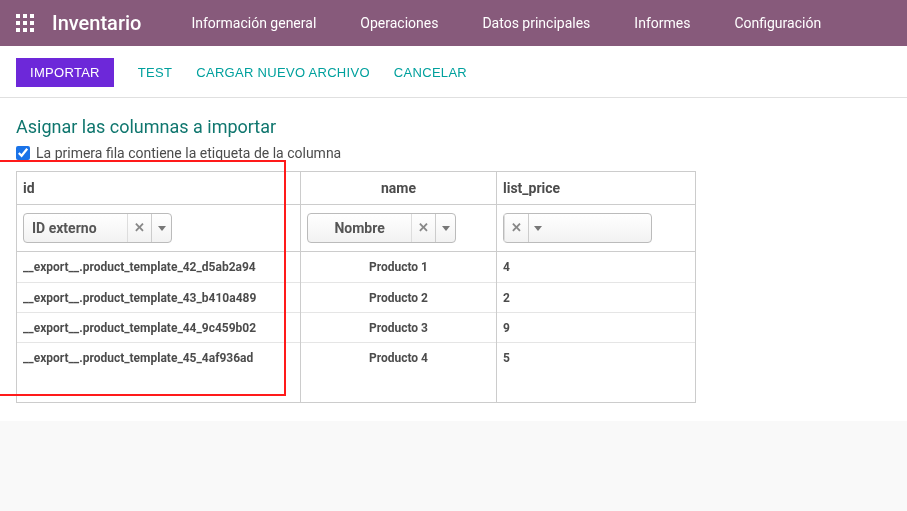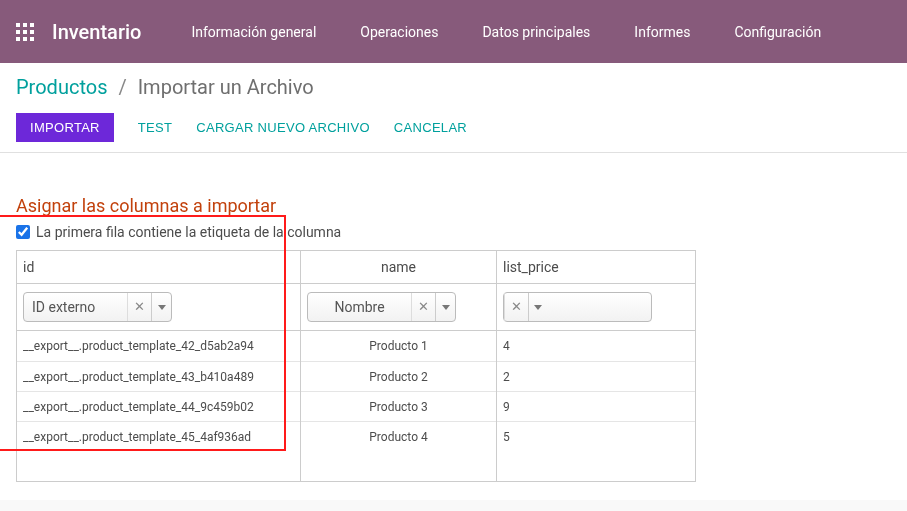--- a/index.html
+++ b/index.html
@@ -10,21 +10,21 @@
     background: #f9f9f9;
     width: 907px;
     height: 511px;
     overflow: hidden;
   }
 
   
   .navbar {
     background: #875A7B;
     color: #fff;
-    height: 63px;
+    height: 46px;
     display: flex;
     align-items: center;
     padding: 0 16px;
   }
   .navbar .apps-icon {
     width: 18px;
     height: 18px;
     display: grid;
     grid-template-columns: repeat(3, 4px);
     grid-template-rows: repeat(3, 4px);
@@ -92,24 +92,23 @@
     letter-spacing: 0.3px;
   }
 
   
   .content {
     padding: 18px 16px;
     background: #fff;
   }
   .section-title {
     font-size: 18px;
-    color: #c2410c;
+    color: #0f766e;
     margin-bottom: 8px;
     font-weight: 400;
-    margin-top: 24px;
   }
   .checkbox-row {
     display: flex;
     align-items: center;
     gap: 6px;
     margin-bottom: 10px;
   }
   .checkbox-row input[type=checkbox] {
     width: 14px;
     height: 14px;
@@ -119,20 +118,21 @@
     font-size: 14px;
     color: #4c4c4c;
     cursor: pointer;
   }
 
   
   .import-table {
     display: flex;
     border: 1px solid #ccc;
     width: 680px;
+    font-weight: bold;
   }
   .import-col {
     flex: 1 1 0;
     border-right: 1px solid #ccc;
     min-width: 0;
   }
   .import-col:last-child { border-right: none; }
 
   .col-id { flex: 0 0 284px; }
   .col-name { flex: 0 0 196px; text-align: center; }
@@ -239,25 +239,20 @@
   <div class="menu">
     <span class="menu-item">Información general</span>
     <span class="menu-item">Operaciones</span>
     <span class="menu-item">Datos principales</span>
     <span class="menu-item">Informes</span>
     <span class="menu-item">Configuración</span>
   </div>
 </div>
 
 <div class="control-panel">
-  <div class="breadcrumb">
-    <span class="crumb-link">Productos</span>
-    <span class="crumb-sep">/</span>
-    <span class="crumb-current">Importar un Archivo</span>
-  </div>
   <div class="action-bar">
     <button class="btn-primary">IMPORTAR</button>
     <button class="btn-link">TEST</button>
     <button class="btn-link">CARGAR NUEVO ARCHIVO</button>
     <button class="btn-link">CANCELAR</button>
   </div>
 </div>
 
 <div class="content content-wrap">
   <div class="section-title">Asignar las columnas a importar</div>

